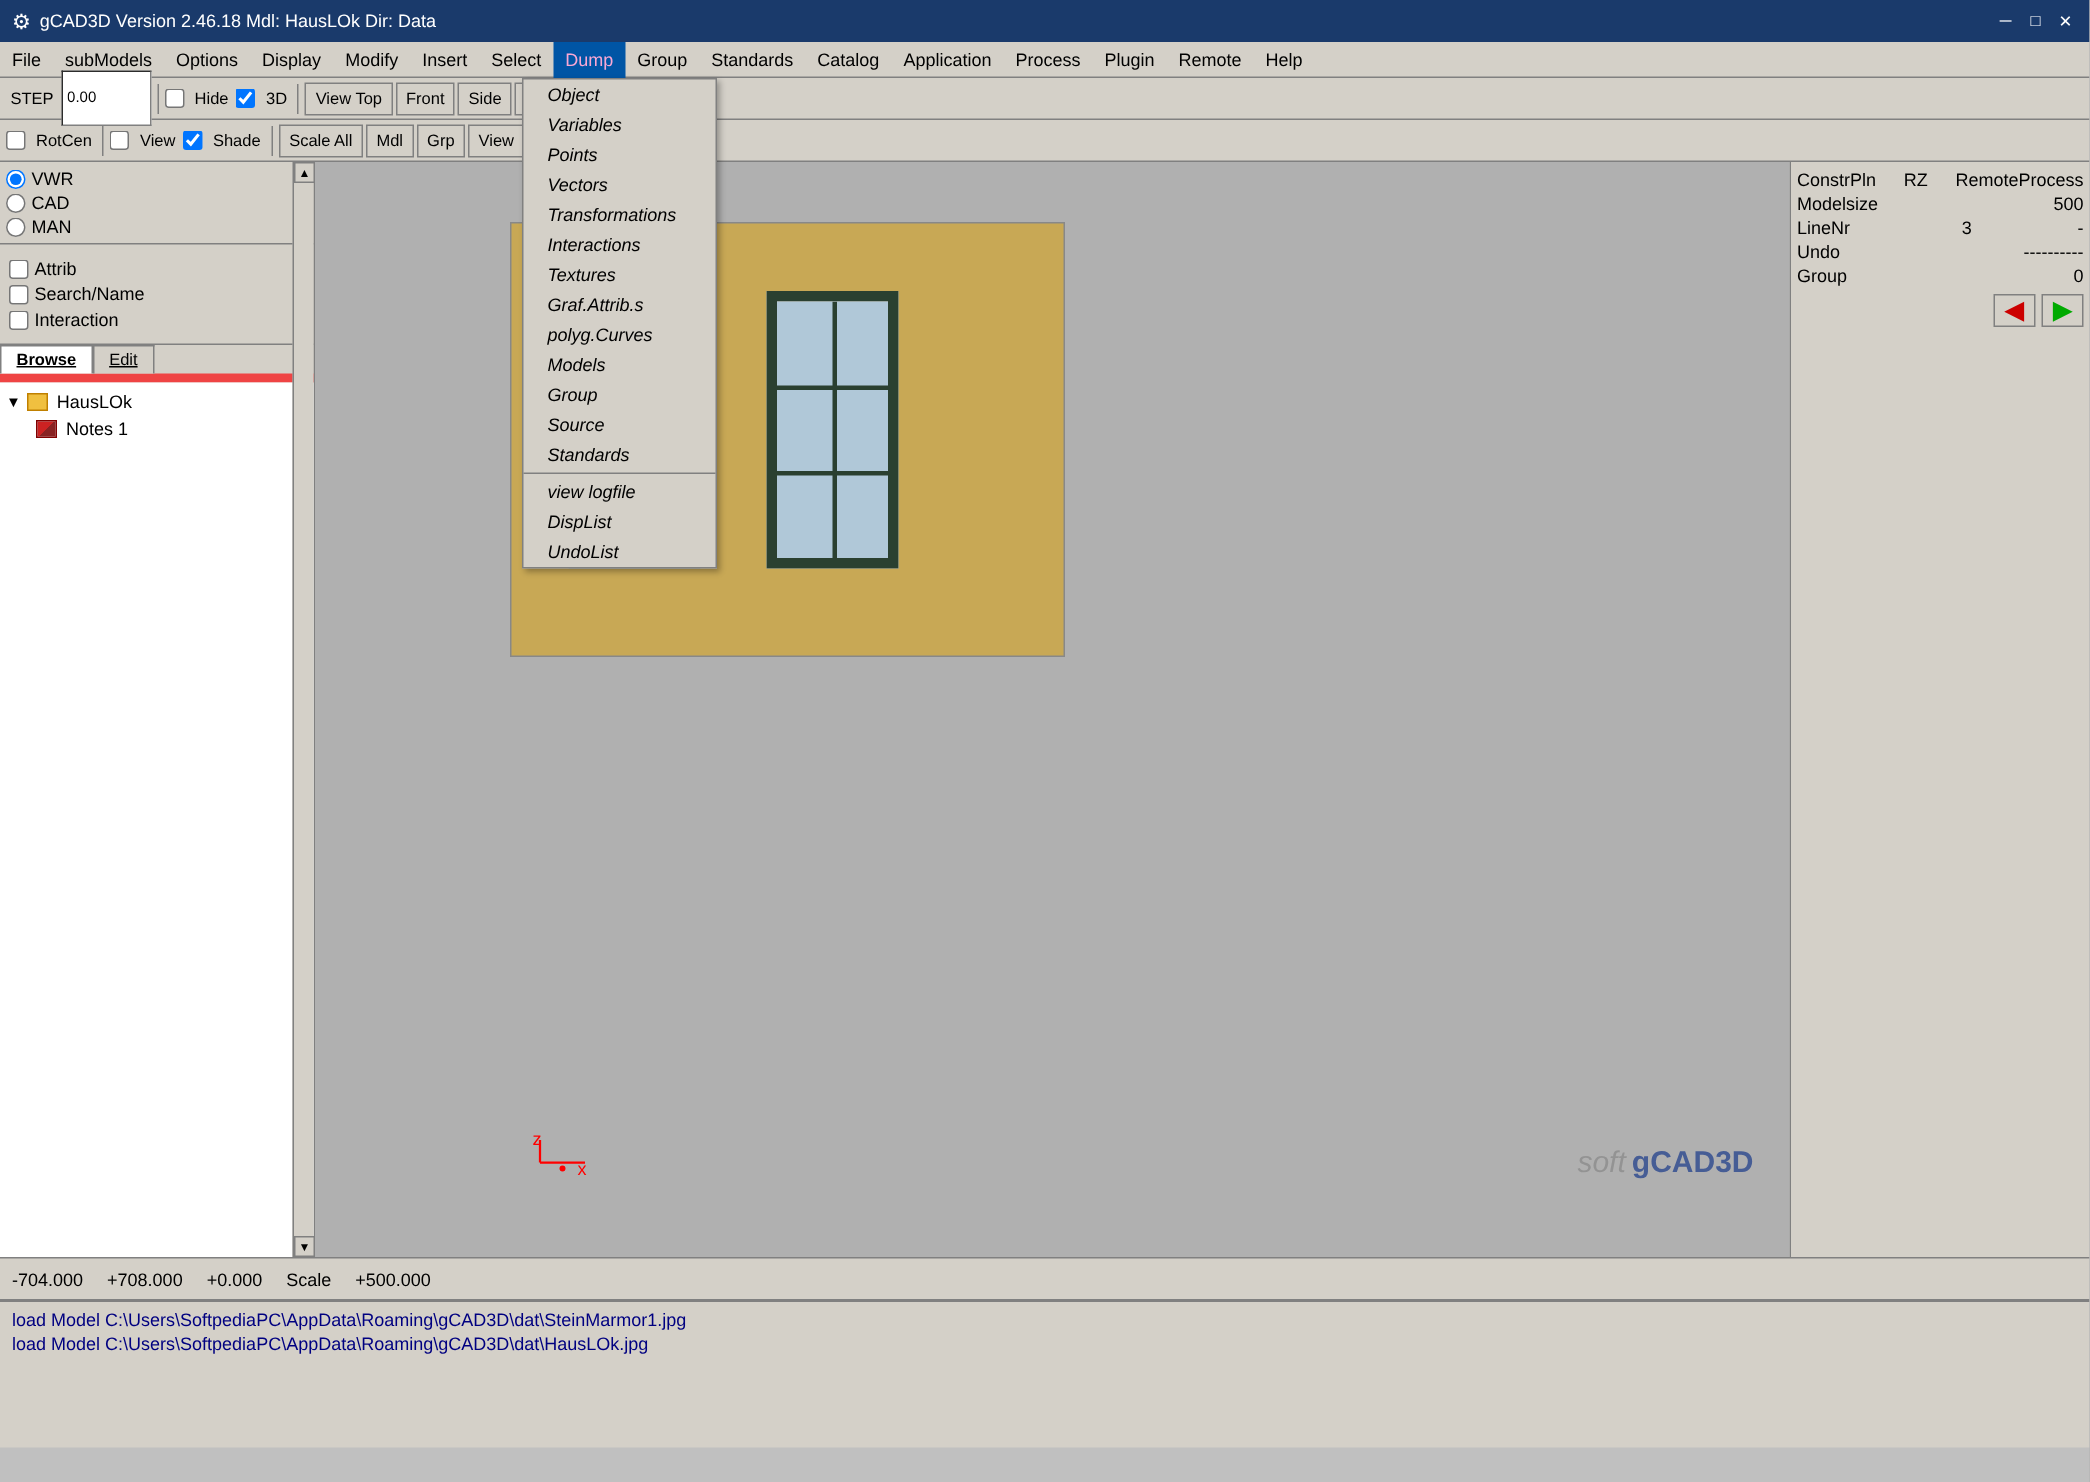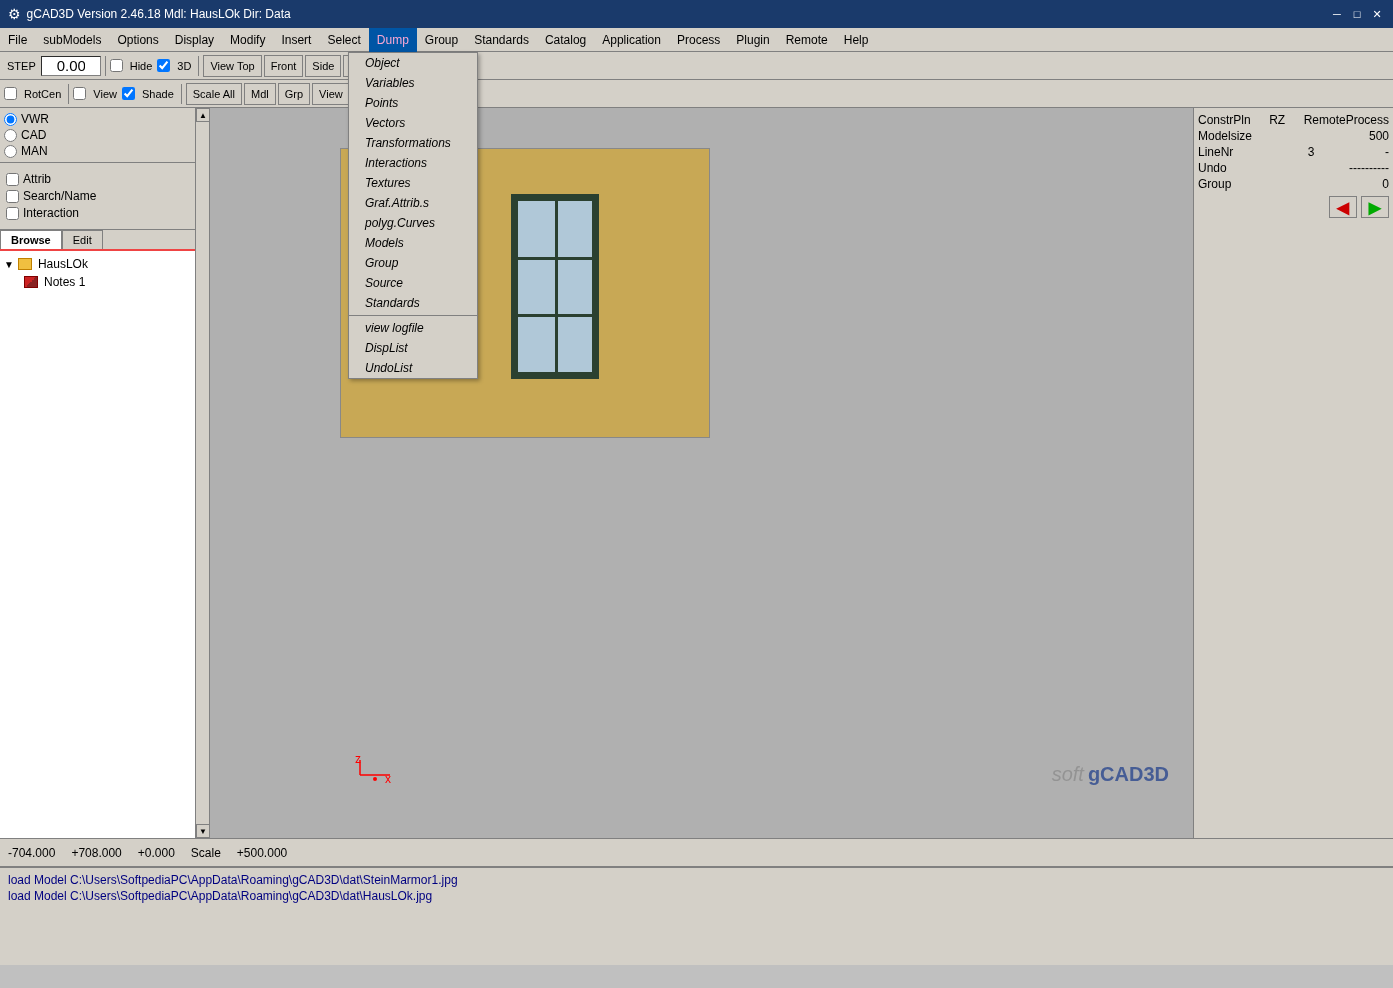--- a/index.html
+++ b/index.html
@@ -58,24 +58,24 @@
       height: 22px;
       display: flex;
       align-items: center;
       white-space: nowrap;
       font-size: 11px;
     }
     .tb-separator { width: 1px; height: 20px; background: #808080; margin: 0 2px; }
     .tb-input {
       border: 1px inset #808080;
       background: white;
-      height: 20px;
-      padding: 0 15px;
+      height: 37px;
+      padding: 0 3px;
       width: 60px;
-      font-size: 15px;
+      font-size: 10px;
     }
     .tb-label { font-size: 11px; padding: 0 3px; white-space: nowrap; }
     .tb-check { margin-right: 2px; }
 
     
     #toolbar2 {
       background: #d4d0c8;
       height: 28px;
       display: flex;
       align-items: center;
@@ -332,21 +332,21 @@
       <div class="check-item">
         <input type="checkbox" style="">
         <span>Search/Name</span>
       </div>
       <div class="check-item">
         <input type="checkbox" style="">
         <span>Interaction</span>
       </div>
     </div>
 
-    <div id="browse-tabs" style="display:flex; border-bottom:2px solid #ef4444;">
+    <div id="browse-tabs" style="display:flex; border-bottom:6px solid #ef4444;text-decoration:underline;">
       <div class="tab-btn active">Browse</div>
       <div class="tab-btn">Edit</div>
     </div>
 
     <div id="tree-area" style="flex:1; background:white; padding:4px; overflow:auto;">
       <div class="tree-item">
         <span style="font-size:10px;">▼</span>
         <span style="width:14px; height:12px; background:#f0c040; border:1px solid #c08000; display:inline-block; font-size:8px;"></span>
         <span style="margin-left:2px;text-align:right;">HausLOk</span>
       </div>

